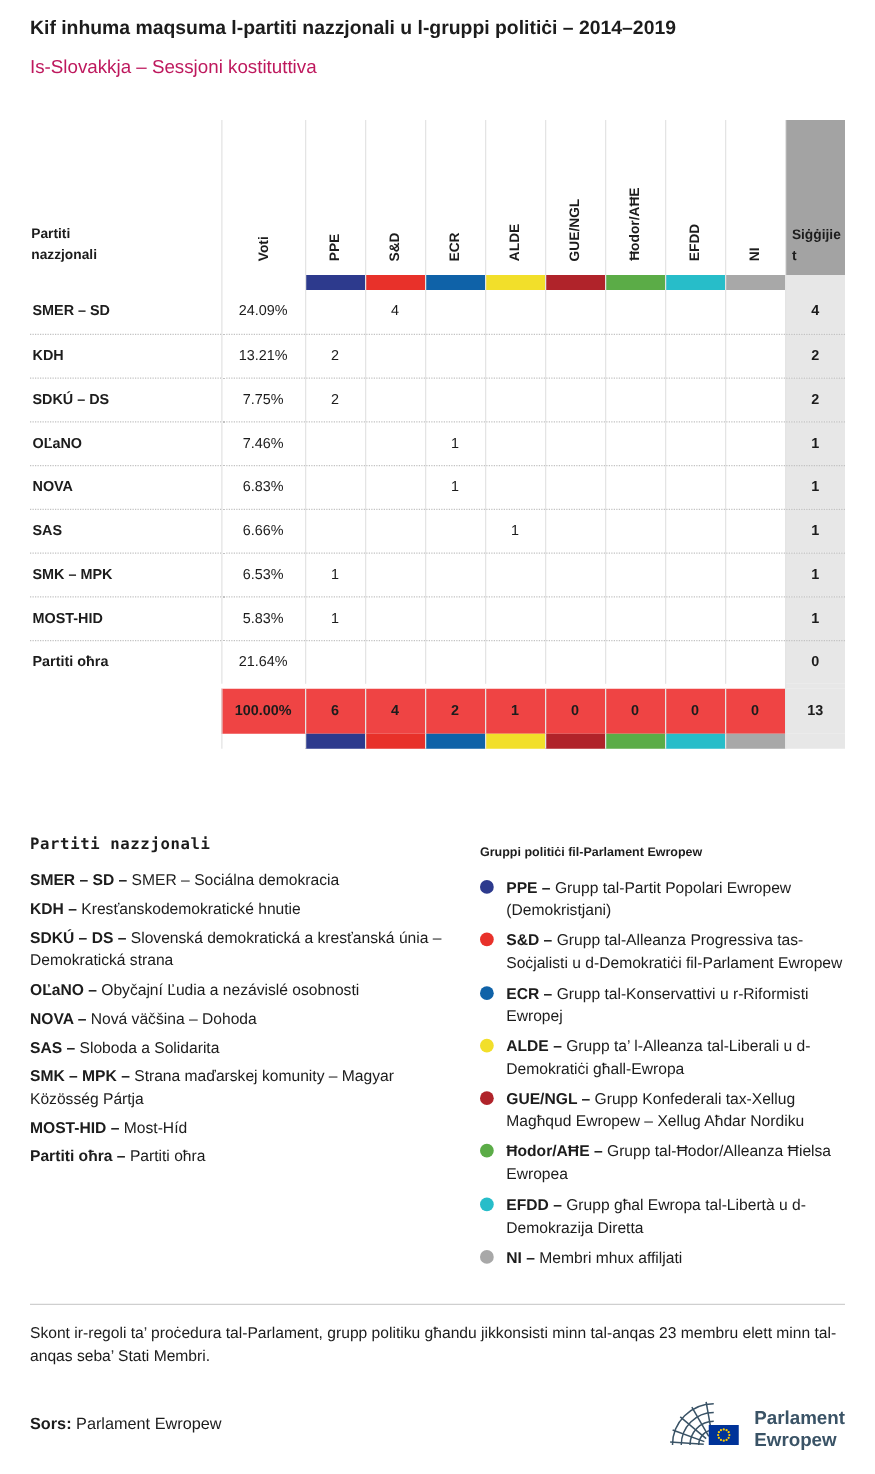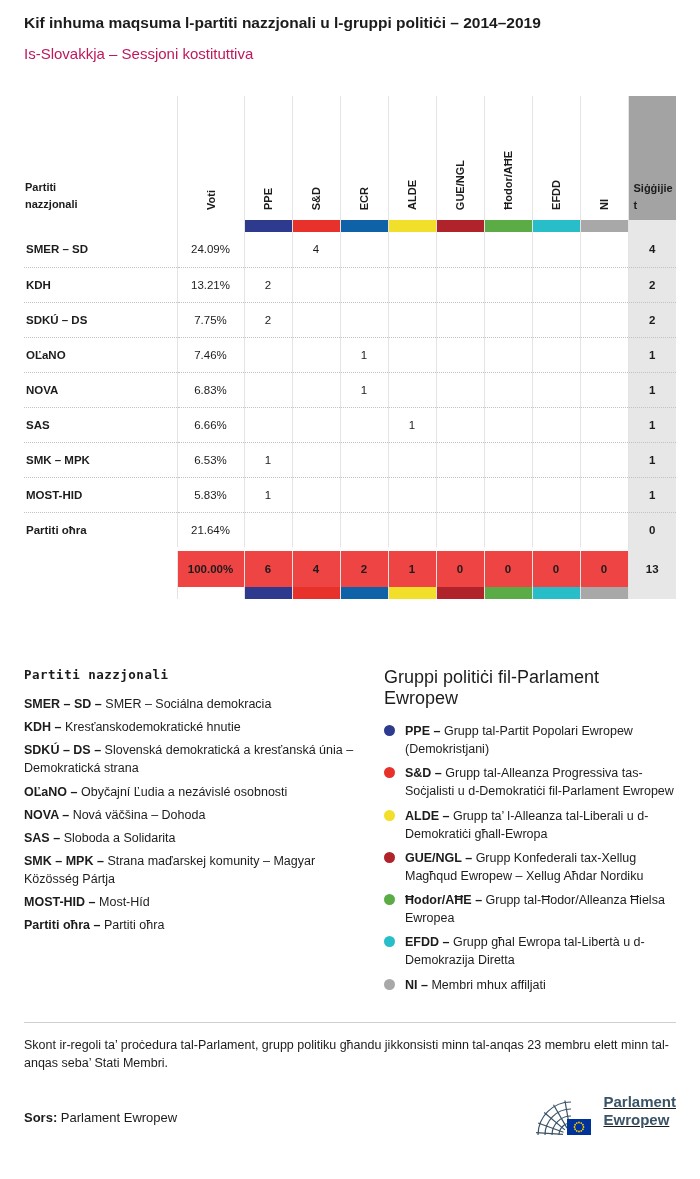--- a/index.html
+++ b/index.html
@@ -32,30 +32,30 @@
   td.p { font-weight: bold; text-align: left; padding-left: 2px; }
   td.c { text-align: center; }
   tr.sp td { height: 4px; }
   tr.tt td { height: 36px; }
   td.g { background: #ef4444; font-weight: bold; text-align: center; }
 
   .legend { display: flex; margin-top: 68px; }
   .lcol { width: 358px; padding-right: 14px; }
   .gcol { flex: 1; padding-left: 2px; }
   .lcol-title { font-family: "DejaVu Sans Mono", monospace; font-weight: bold; font-size: 12.5px; margin: 0 0 13px; letter-spacing: .5px; }
-  .gcol-title { font-weight: normal; font-size: 18px; margin: 0 0 13px; }
+  .gcol-title { font-weight: bold; font-size: 10px; margin: 10px 0 13px; }
   .pitem { font-size: 12.5px; line-height: 1.45; margin: 0 0 5px; }
   .gitem { display: flex; font-size: 12.5px; line-height: 1.45; margin: 0 0 6px; }
   .dot { width: 11px; height: 11px; border-radius: 50%; flex: 0 0 11px; margin: 3px 10px 0 0; }
 
   .footnote { margin-top: 22px; border-top: 1px solid #cfcfcf; padding-top: 13px; font-size: 12.5px; line-height: 1.5; }
 
   .footer { margin-top: 20px; display: flex; justify-content: space-between; align-items: center; }
   .source { font-size: 13px; }
-  .logo { display: flex; align-items: flex-start; text-decoration: underline; }
+  .logo { display: flex; align-items: flex-end; }
   .logo-text { font-size: 15px; font-weight: bold; color: #3a5366; line-height: 1.2; margin-left: 6px; }
 </style>
 </head>
 <body>
 
 <h1 class="title">Kif inhuma maqsuma l-partiti nazzjonali u l-gruppi politiċi – 2014–2019</h1>
 <div class="subtitle">Is-Slovakkja – Sessjoni kostituttiva</div>
 
 <table class="results">
   <colgroup>
@@ -269,20 +269,24 @@
   </div>
   <div class="gcol">
     <p class="gcol-title">Gruppi politiċi fil-Parlament Ewropew</p>
     <div class="gitem">
         <span class="dot" style="background-color: rgb(45, 58, 141);"></span>
         <span class="gtext"><b>PPE –</b> <span>Grupp tal-Partit Popolari Ewropew (Demokristjani)</span></span>
       </div>
     <div class="gitem">
         <span class="dot" style="background-color: rgb(232, 49, 42);"></span>
         <span class="gtext"><b>S&amp;D –</b> <span>Grupp tal-Alleanza Progressiva tas-Soċjalisti u d-Demokratiċi fil-Parlament Ewropew</span></span>
+      </div>
+    <div class="gitem">
+        <span class="dot" style="background-color: rgb(15, 98, 168);"></span>
+        <span class="gtext"><b>ECR –</b> <span>Grupp tal-Konservattivi u r-Riformisti Ewropej</span></span>
       </div>
     <div class="gitem">
         <span class="dot" style="background-color: rgb(242, 223, 42);"></span>
         <span class="gtext"><b>ALDE –</b> <span>Grupp ta’ l-Alleanza tal-Liberali u d-Demokratiċi għall-Ewropa</span></span>
       </div>
     <div class="gitem">
         <span class="dot" style="background-color: rgb(176, 35, 42);"></span>
         <span class="gtext"><b>GUE/NGL –</b> <span>Grupp Konfederali tax-Xellug Magħqud Ewropew – Xellug Aħdar Nordiku</span></span>
       </div>
     <div class="gitem">

